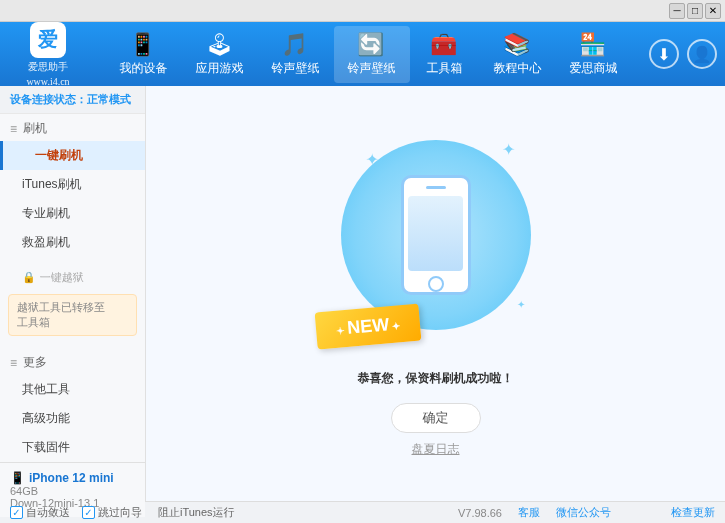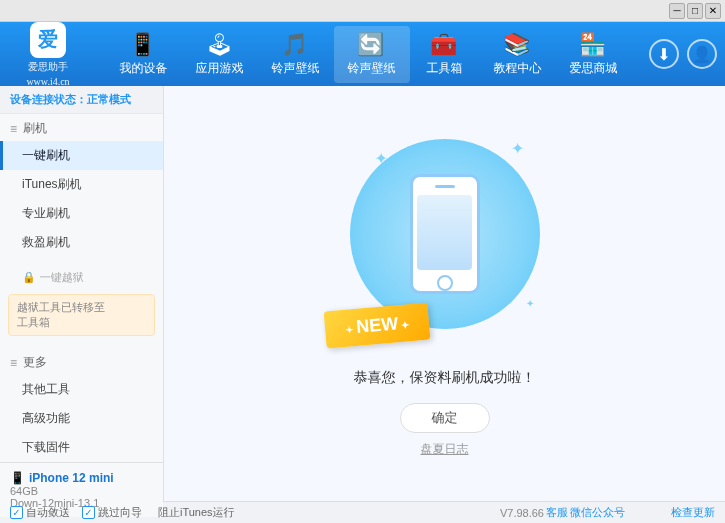--- a/index.html
+++ b/index.html
@@ -68,21 +68,21 @@
     }
 
     
     .main-area {
       display: flex;
       height: calc(523px - 22px - 64px - 22px);
     }
 
     
     .sidebar {
-      width: 164px;
+      width: 146px;
       background: #f7f8fa;
       border-right: 1px solid #e0e0e0;
       padding: 0;
       flex-shrink: 0;
       display: flex; flex-direction: column;
     }
     .status-bar {
       padding: 6px 10px;
       font-size: 11px;
       color: #555;
@@ -100,23 +100,24 @@
       content: '≡';
       margin-right: 6px; color: #999;
     }
     .sidebar-item {
       padding: 6px 10px 6px 22px;
       font-size: 12px; color: #444;
       cursor: pointer;
     }
     .sidebar-item.active {
       background: #e0f0ff;
-      color: #0f172a;
+      color: #c2410c;
       border-left: 3px solid #1976d2;
-      padding-left: 19px;
+      padding-left: 32px;
+      font-weight: bold;
     }
     .sidebar-divider { height: 1px; background: #e8e8e8; margin: 4px 0; }
 
     .sidebar-greyed {
       padding: 5px 10px 5px 22px;
       font-size: 11px; color: #aaa;
       display: flex; align-items: center; gap: 4px;
     }
     .lock-icon { font-size: 11px; color: #bbb; }
 
@@ -206,24 +207,24 @@
 
     
     .sparkle {
       position: absolute;
       color: #81d4fa;
       font-size: 16px;
     }
 
     
     .success-text {
-      font-size: 14px;
+      font-size: 12px;
       color: #333;
       margin-bottom: 16px;
-      font-weight: 400;
+      font-weight: 700;
     }
 
     
     .confirm-btn {
       width: 90px; height: 30px;
       background: white;
       border: 1px solid #ddd;
       border-radius: 15px;
       color: #555;
       font-size: 13px;
@@ -242,21 +243,21 @@
       background: #f0f2f5;
       border-top: 1px solid #ddd;
       display: flex;
       align-items: center;
       padding: 0 10px;
       font-size: 11px;
       color: #666;
       gap: 16px;
     }
     .bottom-bar-left { display: flex; align-items: center; gap: 12px; }
-    .bottom-bar-right { margin-left: auto; display: flex; align-items: center; gap: 2px; color: #888; }
+    .bottom-bar-right { margin-left: auto; display: flex; align-items: center; gap: 16px; color: #888; }
     .checkbox-item { display: flex; align-items: center; gap: 3px; cursor: pointer; }
     .checkbox-box {
       width: 13px; height: 13px;
       border: 1px solid #2196f3;
       background: white;
       display: flex; align-items: center; justify-content: center;
       color: #2196f3; font-size: 10px;
       border-radius: 2px;
     }
     .device-name { color: #1976d2; font-weight: bold; font-size: 12px; display: flex; align-items: center; gap: 4px; }

